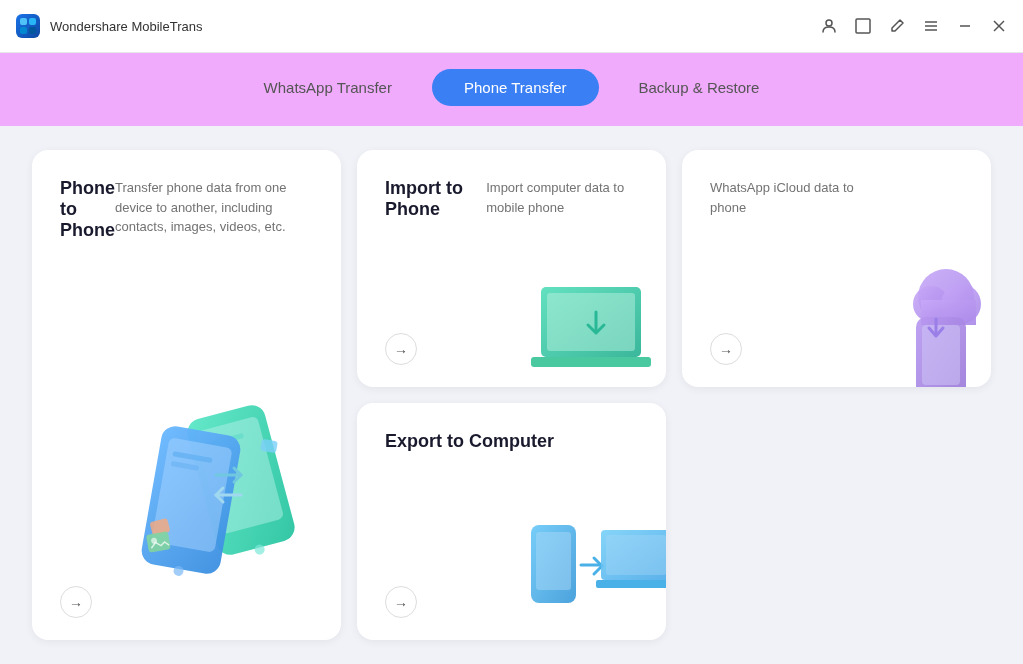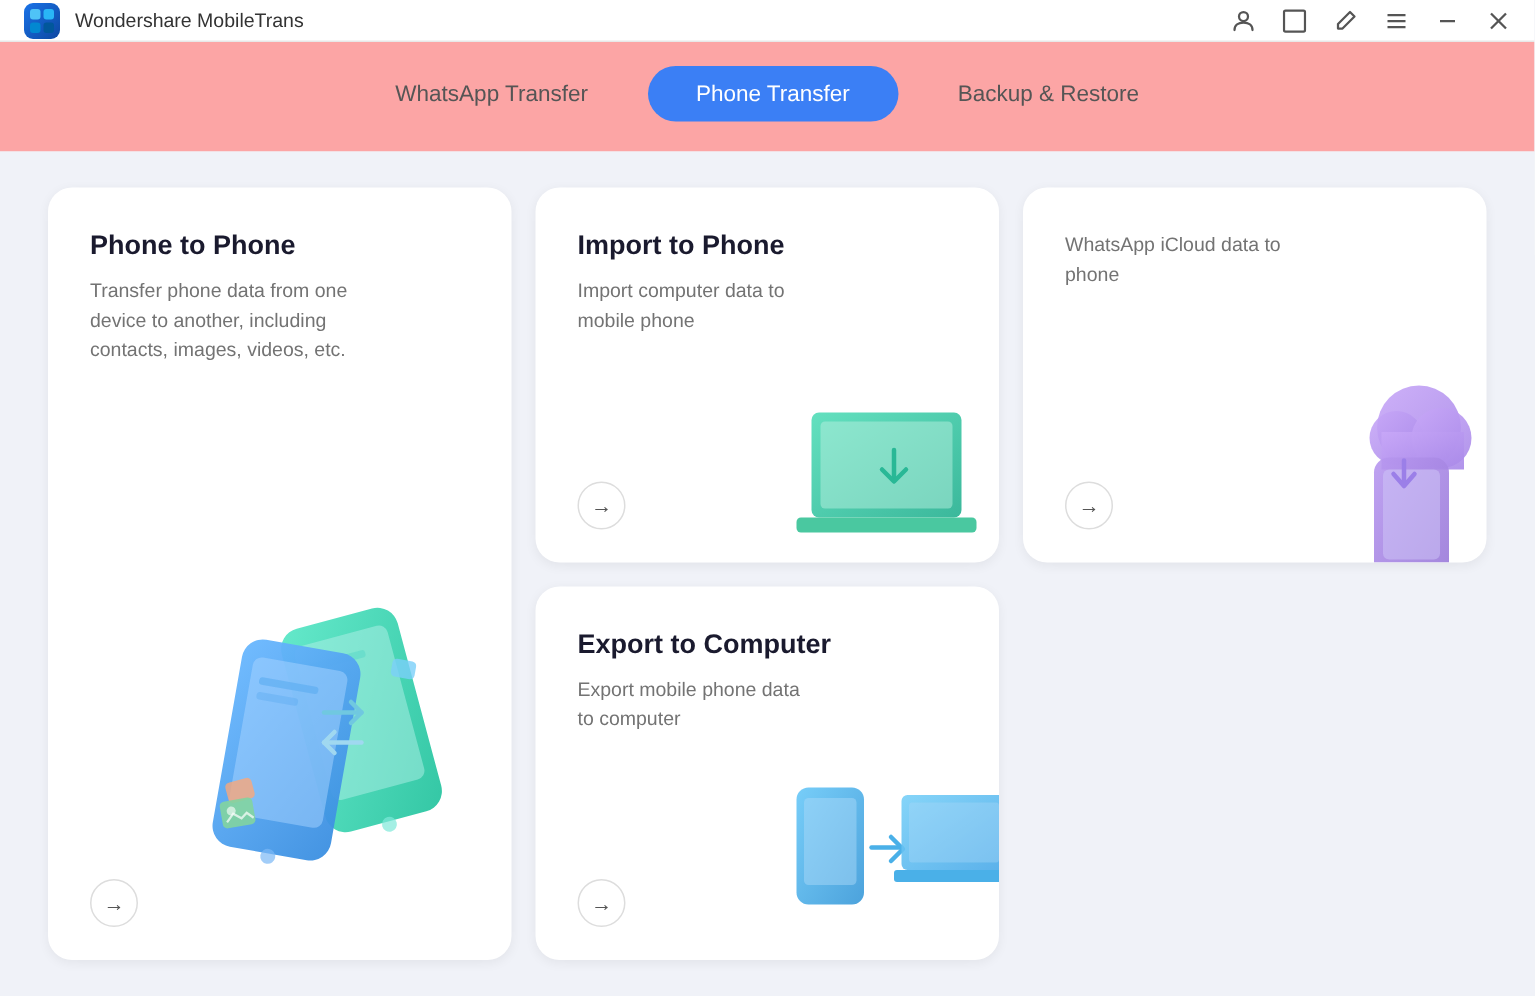--- a/index.html
+++ b/index.html
@@ -13,21 +13,21 @@
       flex-direction: column;
     }
 
     
     .titlebar {
       background: #ffffff;
       display: flex;
       align-items: center;
       justify-content: space-between;
       padding: 0 16px;
-      height: 28px;
+      height: 53px;
       border-bottom: 1px solid #e8e8e8;
       flex-shrink: 0;
     }
     .titlebar-left {
       display: flex;
       align-items: center;
       gap: 10px;
     }
     .app-icon {
       width: 24px;
@@ -55,21 +55,21 @@
       color: #555;
       font-size: 16px;
       cursor: pointer;
       display: flex;
       align-items: center;
     }
     .close-btn { color: #555; font-size: 16px; cursor: pointer; }
 
     
     .nav-bar {
-      background: #fca5a5;
+      background: #f0abfc;
       display: flex;
       justify-content: center;
       align-items: center;
       padding: 16px 0 20px;
       gap: 8px;
       flex-shrink: 0;
     }
     .nav-pill {
       padding: 10px 32px;
       border-radius: 50px;
@@ -102,21 +102,21 @@
     }
 
     
     .card {
       background: #ffffff;
       border-radius: 16px;
       padding: 28px 28px 24px;
       position: relative;
       overflow: hidden;
       display: flex;
-      flex-direction: column;
+      flex-direction: row;
       cursor: pointer;
       box-shadow: 0 2px 8px rgba(0,0,0,0.06);
       transition: box-shadow 0.2s;
     }
 
     .card-large {
       grid-row: span 2;
     }
 
     .card-title {
@@ -360,21 +360,20 @@
               <stop offset="100%" stop-color="#9878d8"></stop>
             </linearGradient>
           </defs>
         </svg>
       </div>
       <div class="card-arrow">→</div>
     </div>
 
     <div class="card">
       <div class="card-title">Export to Computer</div>
-      <div class="card-desc">Export mobile phone data to computer</div>
       <div class="card-illustration illustration-export">
         <svg width="160" height="130" viewBox="0 0 160 130" fill="none">
 
           <g transform="translate(15, 15)">
             <rect x="0" y="0" width="45" height="78" rx="8" fill="url(#gradPhone3)" opacity="0.9"></rect>
             <rect x="5" y="7" width="35" height="58" rx="3" fill="#a8d8f8" opacity="0.5"></rect>
           </g>
 
           <path d="M65 55 L85 55" stroke="#4ab0e8" stroke-width="3" stroke-linecap="round"></path>
           <path d="M78 48 L86 56 L78 64" stroke="#4ab0e8" stroke-width="3" stroke-linecap="round" stroke-linejoin="round"></path>

